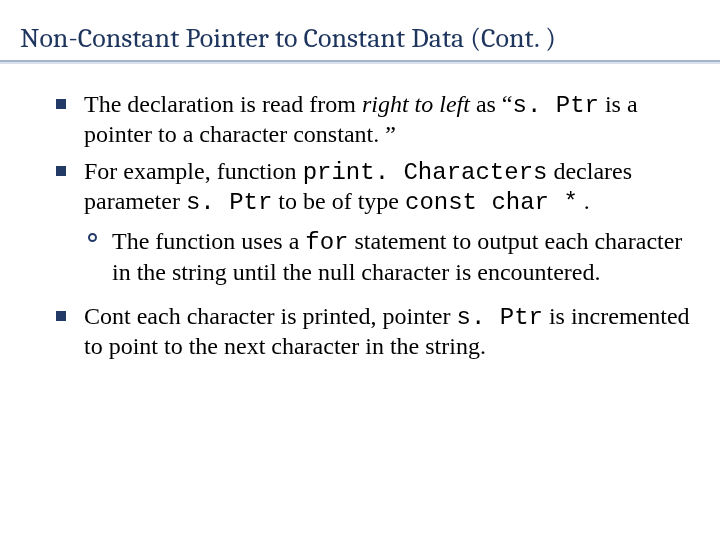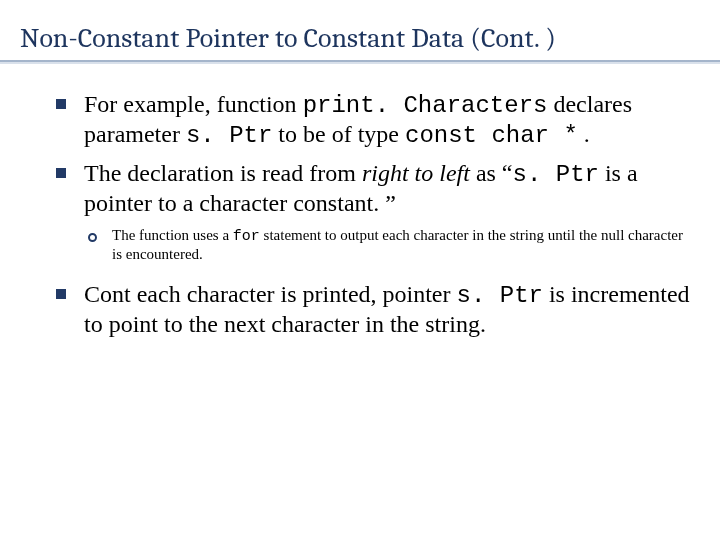--- a/index.html
+++ b/index.html
@@ -49,21 +49,21 @@
     content: "";
     position: absolute;
     left: 2px;
     top: 9px;
     width: 10px;
     height: 10px;
     background: #223a66;
   }
   .sub {
     margin: 10px 4px 16px 30px;
-    font-size: 15px;
+    font-size: 24px;
   }
   .b2 {
     position: relative;
     padding-left: 28px;
   }
   .b2::before {
     content: "";
     position: absolute;
     left: 4px;
     top: 6px;
@@ -83,25 +83,25 @@
 <body>
 
 <div class="slide">
 
   <div class="title">Non-Constant Pointer to Constant Data (Cont. )</div>
   <div class="title-underline"></div>
 
   <div class="body">
 
     <div class="b1">
-      <span>For example, function </span><span class="code">print. Characters</span><span> declares parameter </span><span class="code">s. Ptr</span><span> to be of type </span><span class="code">const char *</span><span> .</span>
+      <span>The declaration is read from </span><span class="ital">right to left</span><span> as “</span><span class="code">s. Ptr</span><span> is a pointer to a character constant. ”</span>
     </div>
 
     <div class="b1">
-      <span>The declaration is read from </span><span class="ital">right to left</span><span> as “</span><span class="code">s. Ptr</span><span> is a pointer to a character constant. ”</span>
+      <span>For example, function </span><span class="code">print. Characters</span><span> declares parameter </span><span class="code">s. Ptr</span><span> to be of type </span><span class="code">const char *</span><span> .</span>
     </div>
 
     <div class="sub">
       <div class="b2">
         <span>The function uses a </span><span class="code">for</span><span> statement to output each character in the string until the null character is encountered.</span>
       </div>
     </div>
 
     <div class="b1">
       <span>Cont each character is printed, pointer </span><span class="code">s. Ptr</span><span> is incremented to point to the next character in the string.</span>

